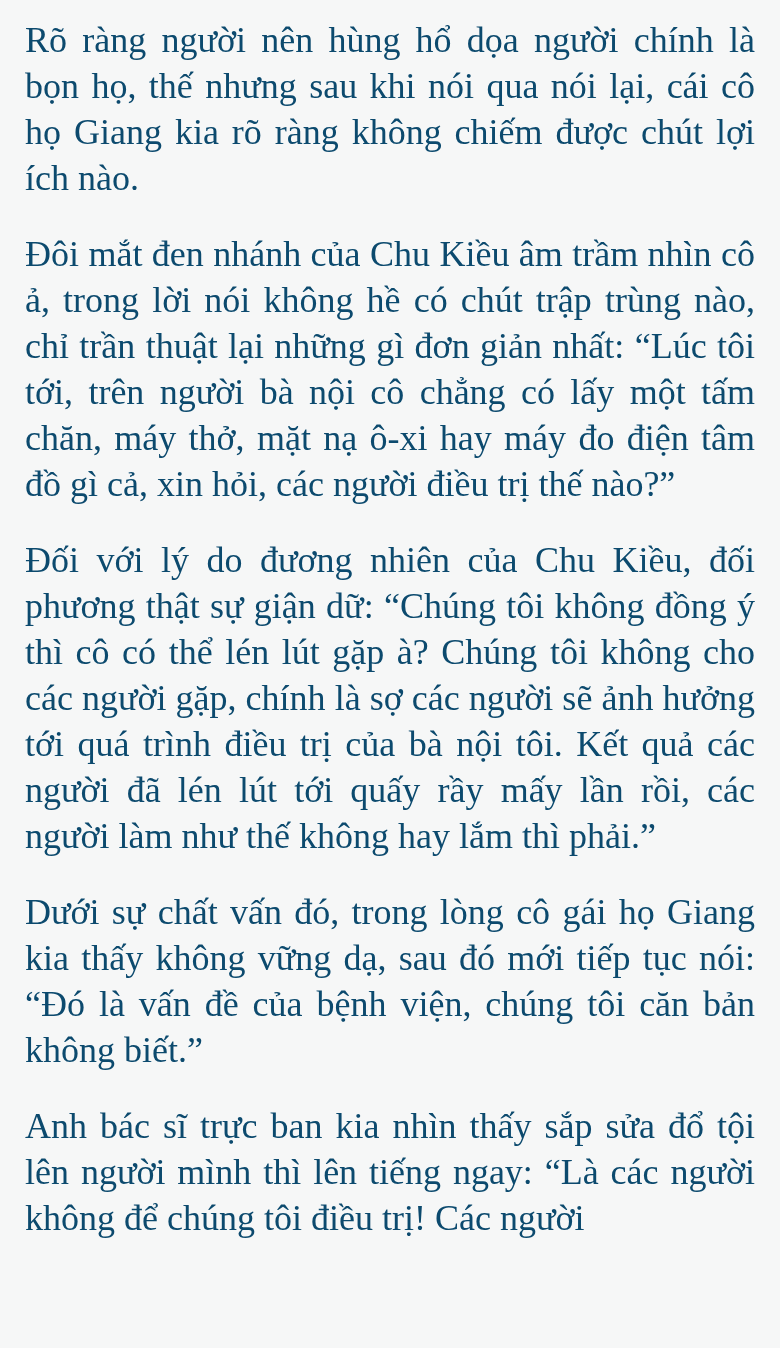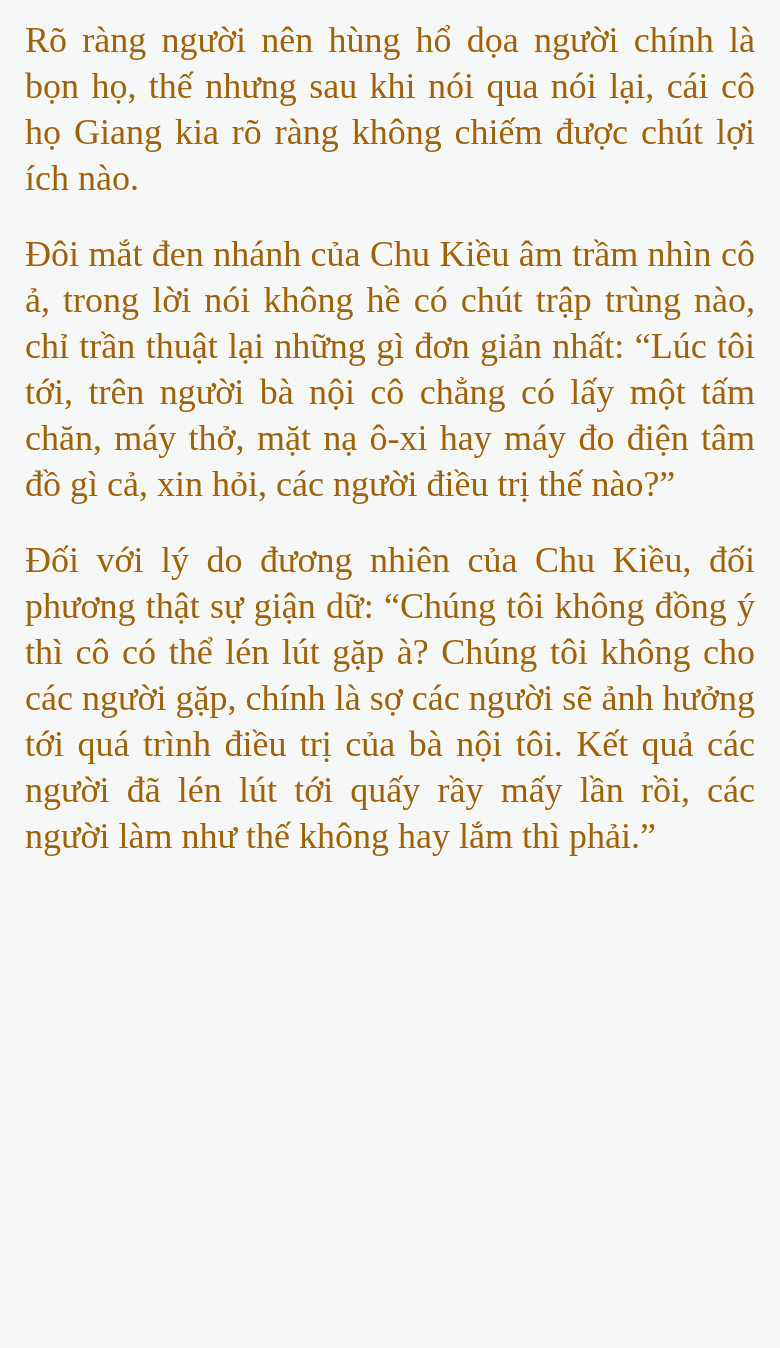--- a/index.html
+++ b/index.html
@@ -18,31 +18,33 @@
     width: 780px;
     height: 1348px;
     padding: 17px 25px 0 25px;
     overflow: hidden;
   }
   .chapter-text p {
     margin: 0 0 30px 0;
     font-family: "Liberation Serif", "DejaVu Serif", serif;
     font-size: 36px;
     line-height: 46px;
-    color: #a16207;
+    color: #0c4a6e;
     text-align: justify;
     text-justify: inter-word;
     letter-spacing: 0px;
   }
   .chapter-text p:last-child {
     margin-bottom: 0;
   }
 </style>
 </head>
 <body style="background: rgb(246, 247, 247);">
 
 <main class="reader">
   <div class="chapter-text" id="chapter-text" style="color: rgb(46, 46, 46);">
       <p>Rõ ràng người nên hùng hổ dọa người chính là bọn họ, thế nhưng sau khi nói qua nói lại, cái cô họ Giang kia rõ ràng không chiếm được chút lợi ích nào.</p>
       <p>Đôi mắt đen nhánh của Chu Kiều âm trầm nhìn cô ả, trong lời nói không hề có chút trập trùng nào, chỉ trần thuật lại những gì đơn giản nhất: “Lúc tôi tới, trên người bà nội cô chẳng có lấy một tấm chăn, máy thở, mặt nạ ô-xi hay máy đo điện tâm đồ gì cả, xin hỏi, các người điều trị thế nào?”</p>
       <p>Đối với lý do đương nhiên của Chu Kiều, đối phương thật sự giận dữ: “Chúng tôi không đồng ý thì cô có thể lén lút gặp à? Chúng tôi không cho các người gặp, chính là sợ các người sẽ ảnh hưởng tới quá trình điều trị của bà nội tôi. Kết quả các người đã lén lút tới quấy rầy mấy lần rồi, các người làm như thế không hay lắm thì phải.”</p>
+      <p>Dưới sự chất vấn đó, trong lòng cô gái họ Giang kia thấy không vững dạ, sau đó mới tiếp tục nói: “Đó là vấn đề của bệnh viện, chúng tôi căn bản không biết.”</p>
+      <p>Anh bác sĩ trực ban kia nhìn thấy sắp sửa đổ tội lên người mình thì lên tiếng ngay: “Là các người không để chúng tôi điều trị! Các người</p>
     </div>
 </main>
 
 </body></html>

